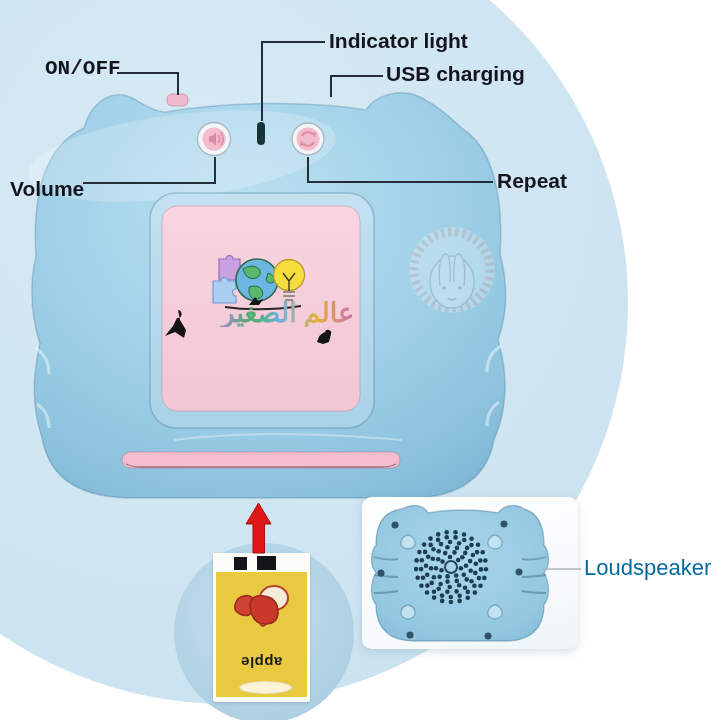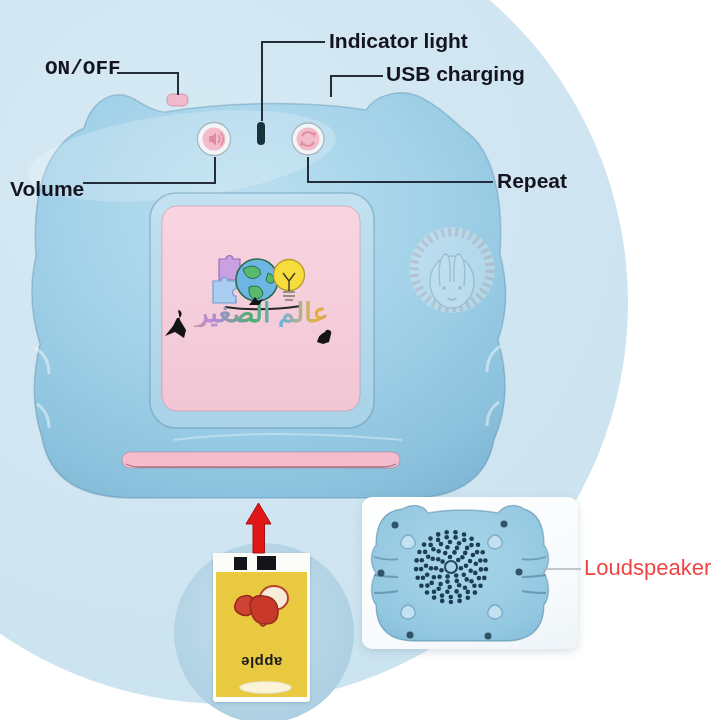--- a/index.html
+++ b/index.html
@@ -1,27 +1,27 @@
 <!DOCTYPE html>
 <html><head>
 <meta charset="utf-8">
 <style>
   html,body{margin:0;padding:0;}
   .canvas{position:relative;width:720px;height:720px;background:#ffffff;overflow:hidden;
           font-family:"Liberation Sans",sans-serif;}
   .bg-circle{position:absolute;left:-174px;top:-98px;width:802px;height:802px;border-radius:50%;
              background:radial-gradient(circle at 45% 35%, #d6eaf4 0%, #cfe5f1 55%, #c8e1ef 100%);}
   .label{position:absolute;color:#14141f;font-weight:700;font-size:21px;white-space:nowrap;z-index:6;}
-  .label.light{font-weight:400;color:#ef4444;font-size:22px;}
+  .label.light{font-weight:400;color:#0369a1;font-size:22px;}
   svg{display:block;}
   .overlay{position:absolute;left:0;top:0;z-index:5;pointer-events:none;}
   .device-svg{position:absolute;left:12px;top:86px;z-index:2;}
   .logo-svg{position:absolute;left:205px;top:247px;z-index:3;}
-  .logo-text{position:absolute;left:170px;top:300px;width:184px;text-align:center;z-index:3;
-             direction:rtl;font-family:Liberation Sans, sans-serif;font-weight:700;font-size:27px;
+  .logo-text{position:absolute;left:170px;top:300px;width:184px;z-index:3;
+             direction:rtl;font-family:Liberation Serif, serif;font-weight:700;font-size:27px;
              background:linear-gradient(90deg,#d9a23c 0%,#b98adf 22%,#4caf6d 45%,#6fb3e0 60%,#e4b23c 80%,#c96fae 100%);
              -webkit-background-clip:text;background-clip:text;color:transparent;line-height:1;}
   .sil{position:absolute;z-index:4;}
   .inset-circle{position:absolute;left:174px;top:543px;width:180px;height:180px;border-radius:50%;
                 background:radial-gradient(circle at 45% 40%, #c5deec 0%, #b3d4e5 55%, #a5cadf 100%);z-index:2;}
   .flashcard{position:absolute;left:213px;top:553px;width:97px;height:149px;background:#fdfdfa;
              border-radius:3px;box-shadow:0 1px 3px rgba(90,120,140,.35);z-index:3;}
   .fc-strip{position:absolute;left:0;top:0;width:100%;height:19px;background:#fbfbf8;}
   .fc-rect1{position:absolute;left:21px;top:4px;width:13px;height:13px;background:#14141a;}
   .fc-rect2{position:absolute;left:44px;top:3px;width:19px;height:14px;background:#14141a;}

